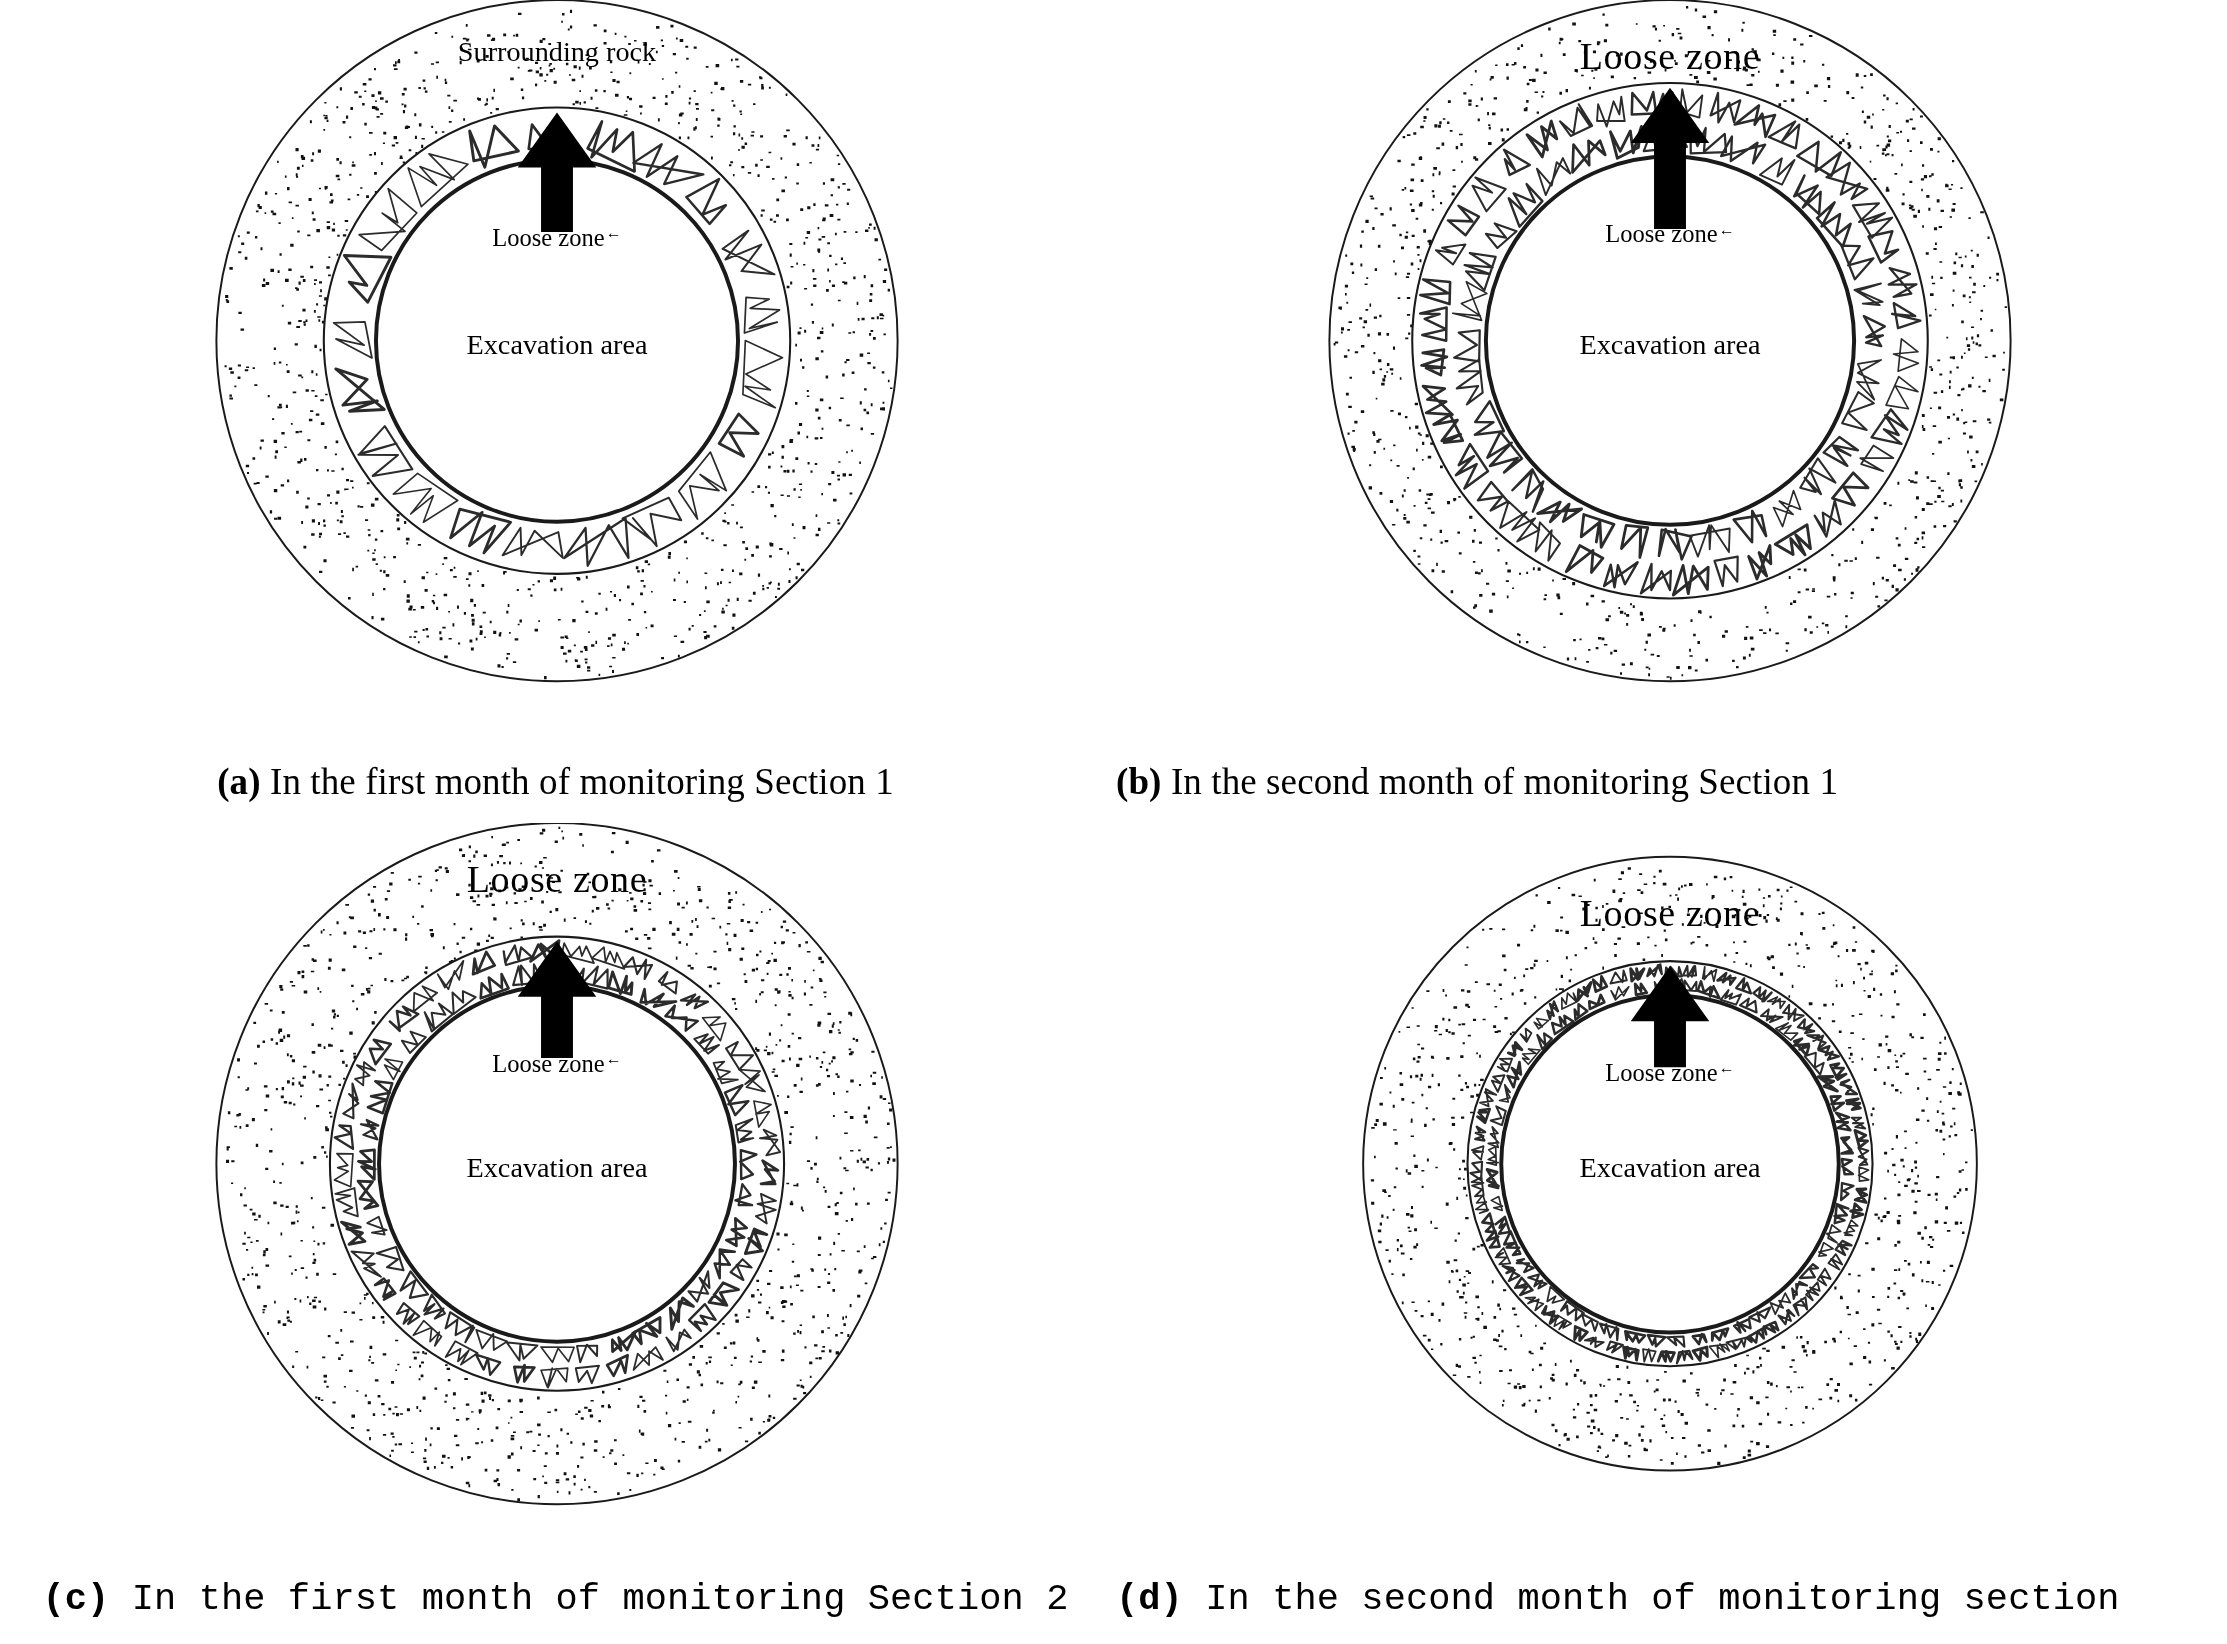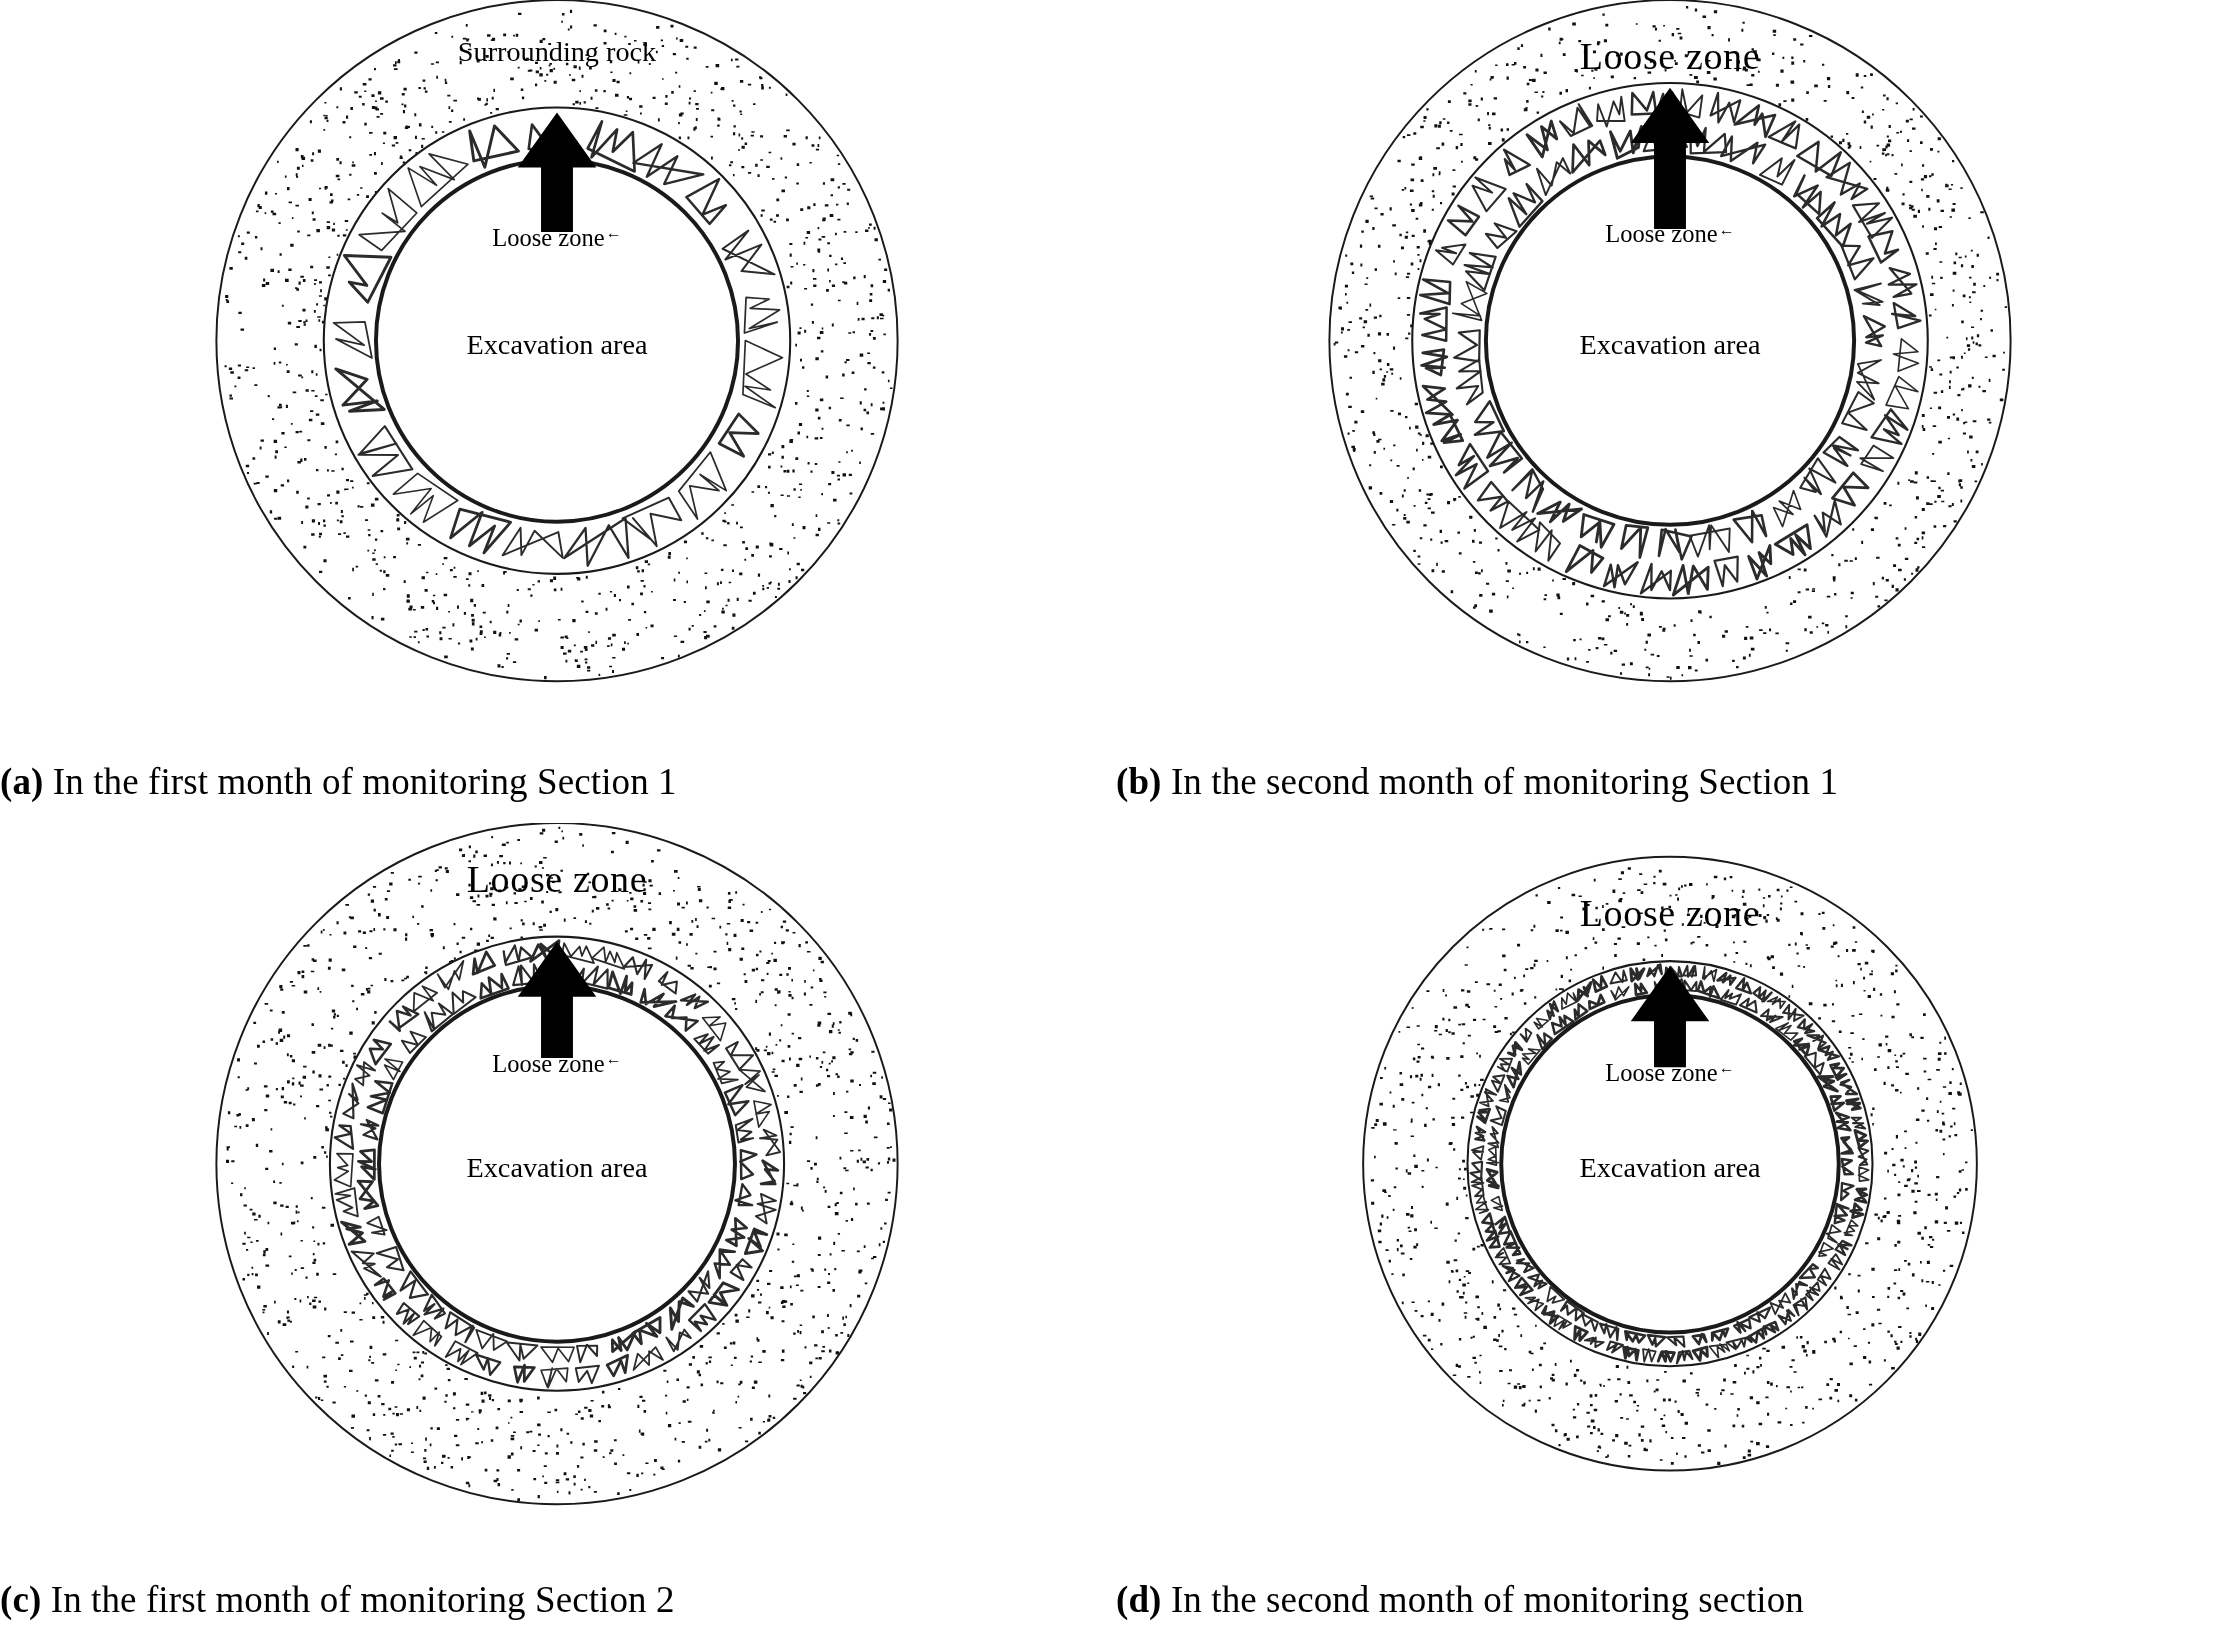--- a/index.html
+++ b/index.html
@@ -45,26 +45,26 @@
     position: absolute;
     left: 0;
     width: 100%;
     display: flex;
     font-size: 37px;
     line-height: 1.12;
     letter-spacing: 0.1px;
     white-space: nowrap;
   }
   .caption-line-a { top: 761px; }
-  .caption-line-b { top: 1579px; }
+  .caption-line-b { top: 1579px; font-family: Liberation Mono, monospace; }
   .caption-cell {
     flex: 1 1 50%;
     text-align: center;
   }
-  .caption-cell.cell-left  { text-align: left;  padding-right: 2.5px; }
+  .caption-cell.cell-left  { text-align: center;  padding-right: 2.5px; }
   .caption-cell.cell-right { text-align: left;   padding-left: 2.5px; }
   .cap-tag { font-weight: bold; }
 
   
   .lbl {
     font-family: "Liberation Serif", "DejaVu Serif", serif;
     fill: #000000;
     text-anchor: middle;
   }
   .lbl-big   { font-size: 62px; letter-spacing: 1px; }

